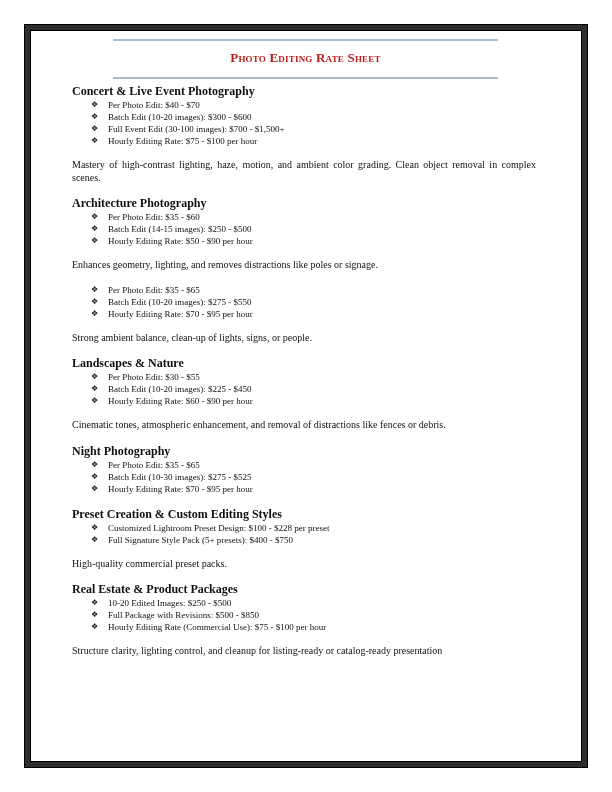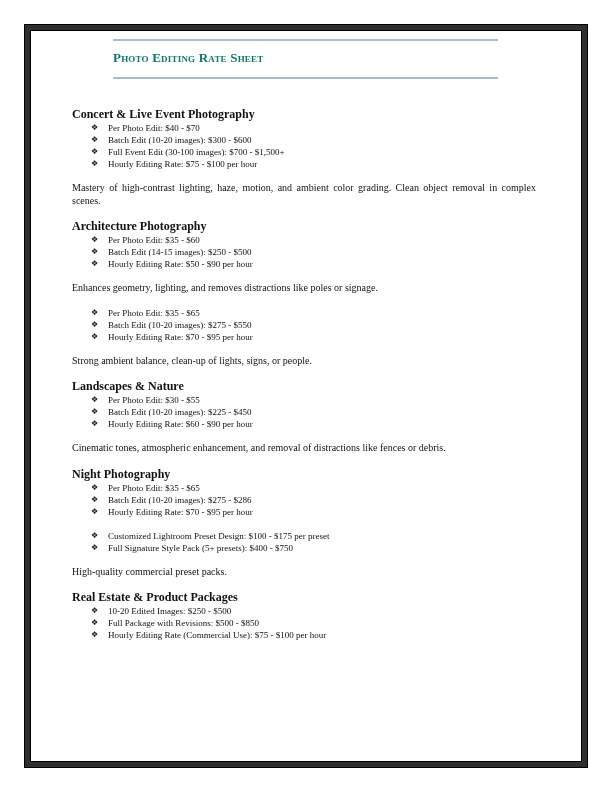--- a/index.html
+++ b/index.html
@@ -17,25 +17,25 @@
     border: 1px solid #000;
     background: #ffffff;
   }
   .title-rule {
     position: absolute; left: 113px; width: 385px; height: 2px;
     background: #a9bccb;
   }
   .title-rule.top { top: 39px; }
   .title-rule.bottom { top: 77px; }
   .title {
-    position: absolute; left: 113px; top: 50px; width: 385px; text-align: left;
-    font-weight: bold; color: #0f766e; font-size: 13px; letter-spacing: 0.2px;
+    position: absolute; left: 113px; top: 50px; width: 385px; text-align: center;
+    font-weight: bold; color: #b91c1c; font-size: 13px; letter-spacing: 0.2px;
     font-variant: small-caps;
   }
-  .content { position: absolute; left: 72px; top: 107px; width: 468px; }
+  .content { position: absolute; left: 72px; top: 84px; width: 468px; }
   .section { margin: 0 0 12px 0; }
   .section-heading { font-weight: bold; font-size: 12px; line-height: 14px; margin: 0 0 1px 0; }
   ul.rates { list-style: none; margin: 0; padding: 0; }
   ul.rates li { position: relative; font-size: 9px; line-height: 12px; padding-left: 36px; }
   ul.rates li .bullet { position: absolute; left: 19px; top: 0; font-size: 8px; }
   .desc { font-size: 10px; line-height: 12.5px; text-align: justify; margin: 12px 4px 0 0; }
 </style>
 </head>
 <body>
 
@@ -86,35 +86,37 @@
       <li><span class="bullet">❖</span><span>Batch Edit (10-20 images): $225 - $450</span></li>
       <li><span class="bullet">❖</span><span>Hourly Editing Rate: $60 - $90 per hour</span></li>
     </ul>
     <p class="desc">Cinematic tones, atmospheric enhancement, and removal of distractions like fences or debris.</p>
   </div>
 
   <div class="section">
     <div class="section-heading">Night Photography</div>
     <ul class="rates">
       <li><span class="bullet">❖</span><span>Per Photo Edit: $35 - $65</span></li>
-      <li><span class="bullet">❖</span><span>Batch Edit (10-20 images): $275 - $286</span></li>
+      <li><span class="bullet">❖</span><span>Batch Edit (10-30 images): $275 - $525</span></li>
       <li><span class="bullet">❖</span><span>Hourly Editing Rate: $70 - $95 per hour</span></li>
     </ul>
   </div>
 
   <div class="section">
+    <div class="section-heading">Preset Creation &amp; Custom Editing Styles</div>
     <ul class="rates">
-      <li><span class="bullet">❖</span><span>Customized Lightroom Preset Design: $100 - $175 per preset</span></li>
+      <li><span class="bullet">❖</span><span>Customized Lightroom Preset Design: $100 - $228 per preset</span></li>
       <li><span class="bullet">❖</span><span>Full Signature Style Pack (5+ presets): $400 - $750</span></li>
     </ul>
     <p class="desc">High-quality commercial preset packs.</p>
   </div>
 
   <div class="section">
     <div class="section-heading">Real Estate &amp; Product Packages</div>
     <ul class="rates">
       <li><span class="bullet">❖</span><span>10-20 Edited Images: $250 - $500</span></li>
       <li><span class="bullet">❖</span><span>Full Package with Revisions: $500 - $850</span></li>
       <li><span class="bullet">❖</span><span>Hourly Editing Rate (Commercial Use): $75 - $100 per hour</span></li>
     </ul>
+    <p class="desc">Structure clarity, lighting control, and cleanup for listing-ready or catalog-ready presentation</p>
   </div>
 
 </div>
 
 </body></html>

